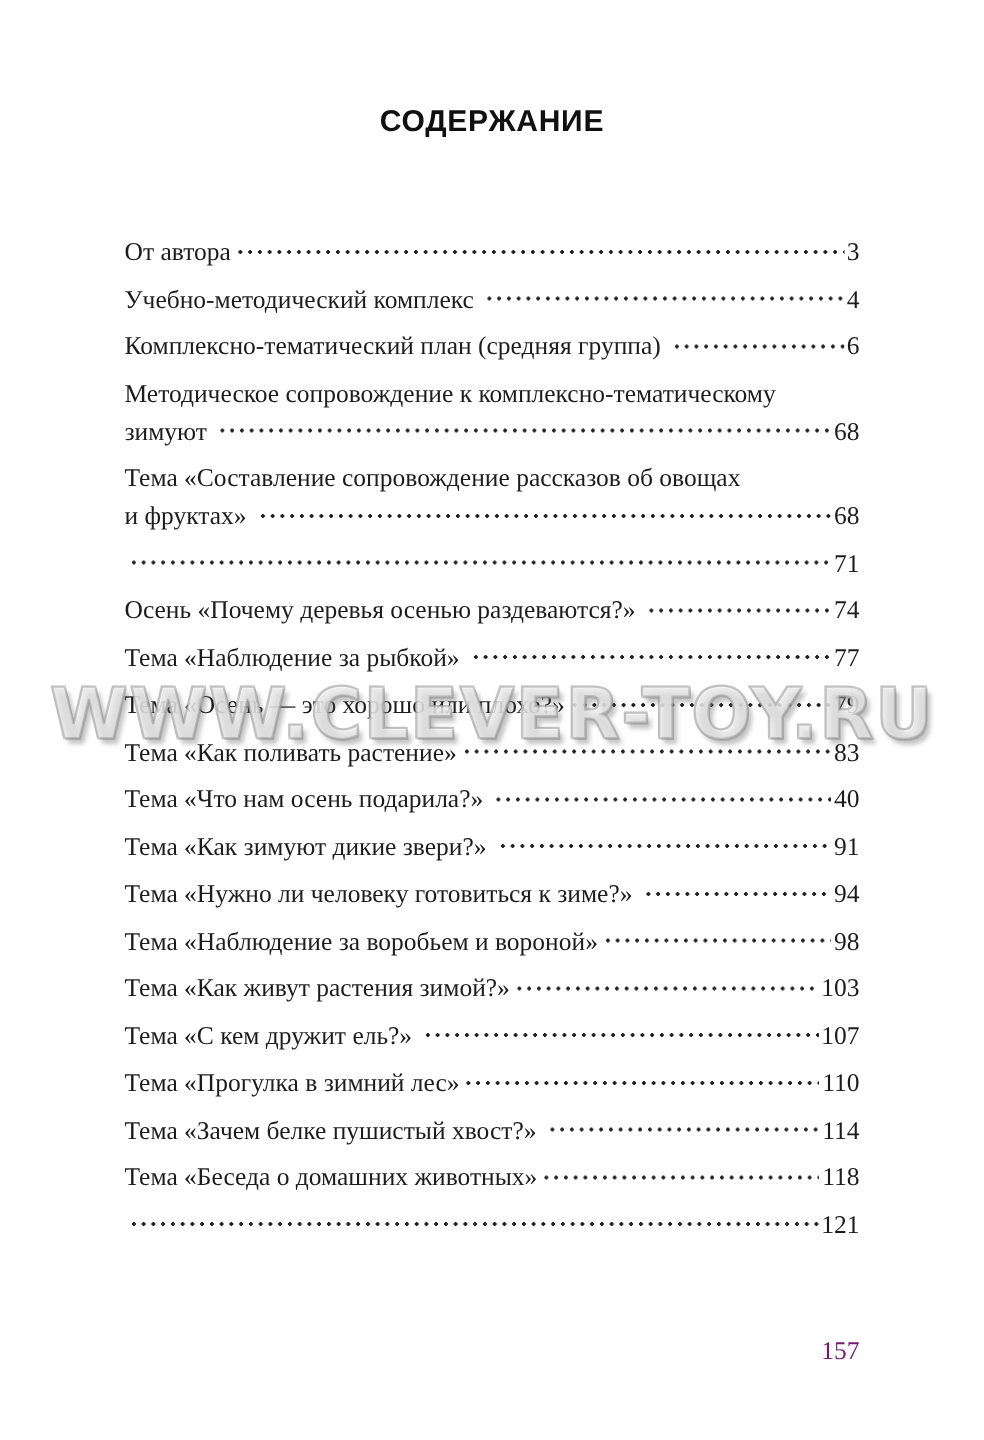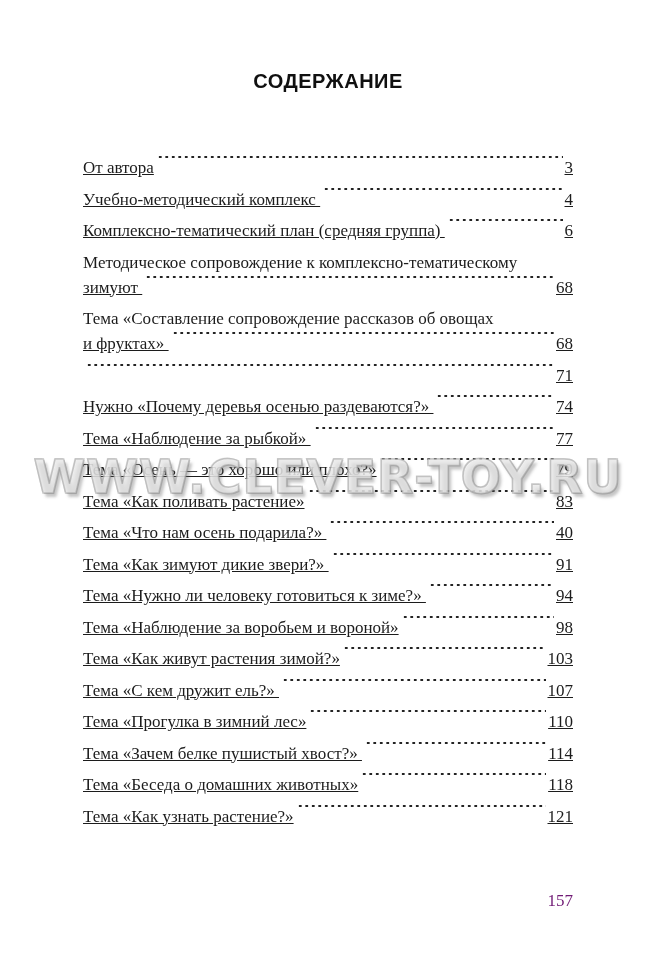--- a/index.html
+++ b/index.html
@@ -38,22 +38,21 @@
     font-size: 17px;
     line-height: 25px;
     margin-bottom: 6.5px;
     color: #1c1c1c;
   }
   .wrap-line {
     display: block;
   }
   .entry-line {
     display: flex;
-    align-items: flex-start;
-    text-decoration: underline;
+    align-items: center;
   }
   .entry-title {
     flex: 0 0 auto;
     white-space: pre;
   }
   .leader {
     flex: 1 1 auto;
     height: 4px;
     min-width: 12px;
     margin: 0 2px 0 3px;
@@ -151,21 +150,21 @@
 
     <span class="entry-line">
       <span class="leader"></span>
       <span class="entry-page">71</span>
     </span>
   </div>
 
   <div class="toc-entry">
 
     <span class="entry-line">
-      <span class="entry-title">Нужно «Почему деревья осенью раздеваются?» </span>
+      <span class="entry-title">Осень «Почему деревья осенью раздеваются?» </span>
       <span class="leader"></span>
       <span class="entry-page">74</span>
     </span>
   </div>
 
   <div class="toc-entry">
 
     <span class="entry-line">
       <span class="entry-title">Тема «Наблюдение за рыбкой» </span>
       <span class="leader"></span>
@@ -269,21 +268,20 @@
     <span class="entry-line">
       <span class="entry-title">Тема «Беседа о домашних животных»</span>
       <span class="leader"></span>
       <span class="entry-page">118</span>
     </span>
   </div>
 
   <div class="toc-entry">
 
     <span class="entry-line">
-      <span class="entry-title">Тема «Как узнать растение?»</span>
       <span class="leader"></span>
       <span class="entry-page">121</span>
     </span>
   </div>
 </div>
 
   <div class="watermark">WWW.CLEVER-TOY.RU</div>
 
   <div class="folio">157</div>
 

